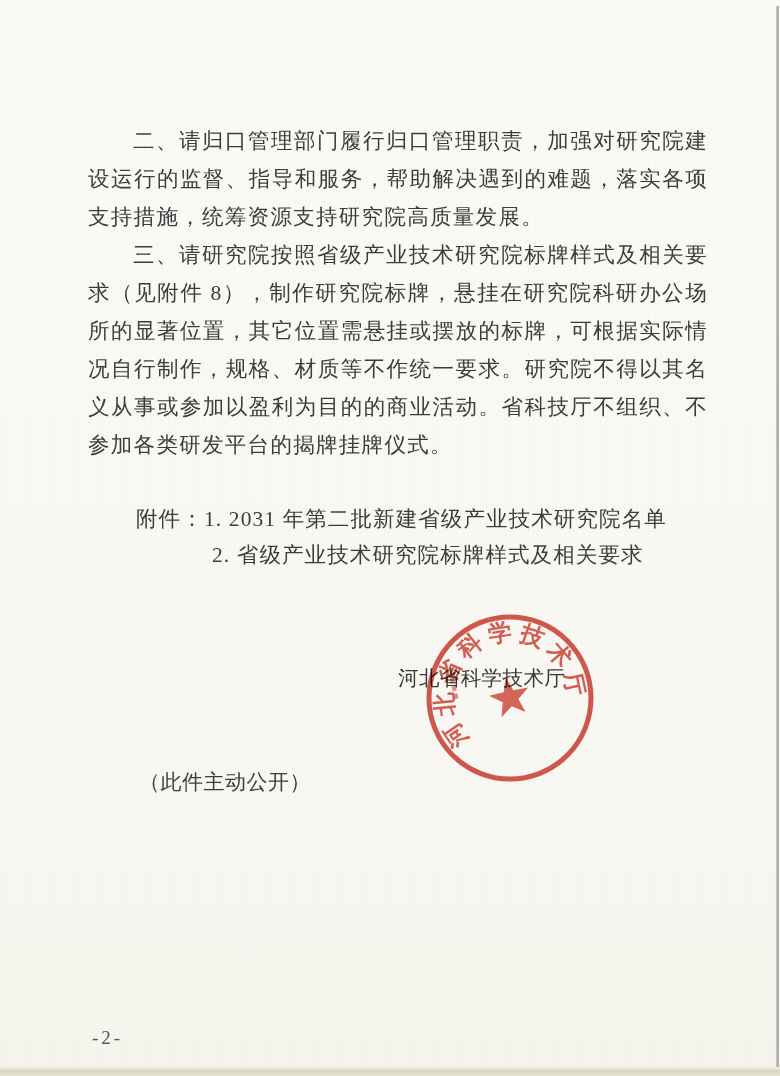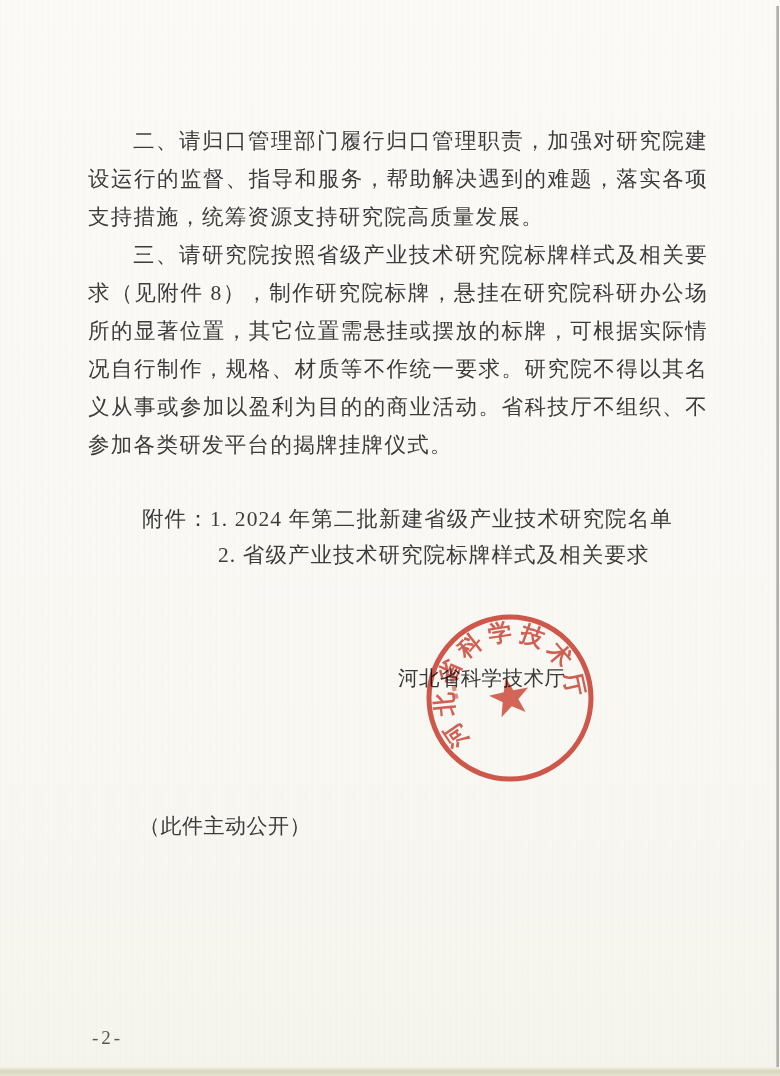--- a/index.html
+++ b/index.html
@@ -31,32 +31,32 @@
     text-align:justify;
     filter:blur(.3px);
   }
   .body-text p{margin:0;text-indent:45px;}
   
   .attachments{
     position:absolute;left:136px;top:501px;
     font-size:21.5px;line-height:36px;letter-spacing:1.1px;
     filter:blur(.3px);
   }
-  .att-row{display:flex;margin-left:6px;}
+  .att-row{display:flex;}
   .att-label{display:inline-block;width:68px;flex:0 0 68px;}
   .att-spacer{display:inline-block;width:76px;flex:0 0 76px;}
   
   .signature{
     position:absolute;left:398px;top:658px;
     font-size:20.5px;line-height:40px;letter-spacing:.4px;
     color:#383838;filter:blur(.3px);
   }
   
   .disclosure{
-    position:absolute;left:139px;top:812px;
+    position:absolute;left:139px;top:768px;
     font-size:21px;line-height:28px;letter-spacing:.5px;
     filter:blur(.3px);
   }
   
   .page-number{
     position:absolute;left:92px;top:1027px;
     font-size:19px;letter-spacing:3px;color:#575757;
     filter:blur(.3px);
   }
   
@@ -74,21 +74,21 @@
 <div class="page">
 
   <div class="body-text">
     <p>二、请归口管理部门履行归口管理职责，加强对研究院建设运行的监督、指导和服务，帮助解决遇到的难题，落实各项支持措施，统筹资源支持研究院高质量发展。</p>
     <p>三、请研究院按照省级产业技术研究院标牌样式及相关要求（见附件 8），制作研究院标牌，悬挂在研究院科研办公场所的显著位置，其它位置需悬挂或摆放的标牌，可根据实际情况自行制作，规格、材质等不作统一要求。研究院不得以其名义从事或参加以盈利为目的的商业活动。省科技厅不组织、不参加各类研发平台的揭牌挂牌仪式。</p>
   </div>
 
   <div class="attachments">
     <div class="att-row">
       <span class="att-label">附件：</span>
-      <span>1. 2024 年第二批新建省级产业技术研究院名单</span>
+      <span>1. 2031 年第二批新建省级产业技术研究院名单</span>
     </div>
     <div class="att-row">
       <span class="att-spacer"></span>
       <span>2. 省级产业技术研究院标牌样式及相关要求</span>
     </div>
   </div>
 
   <div class="signature">
     <div>河北省科学技术厅</div>
   </div>

